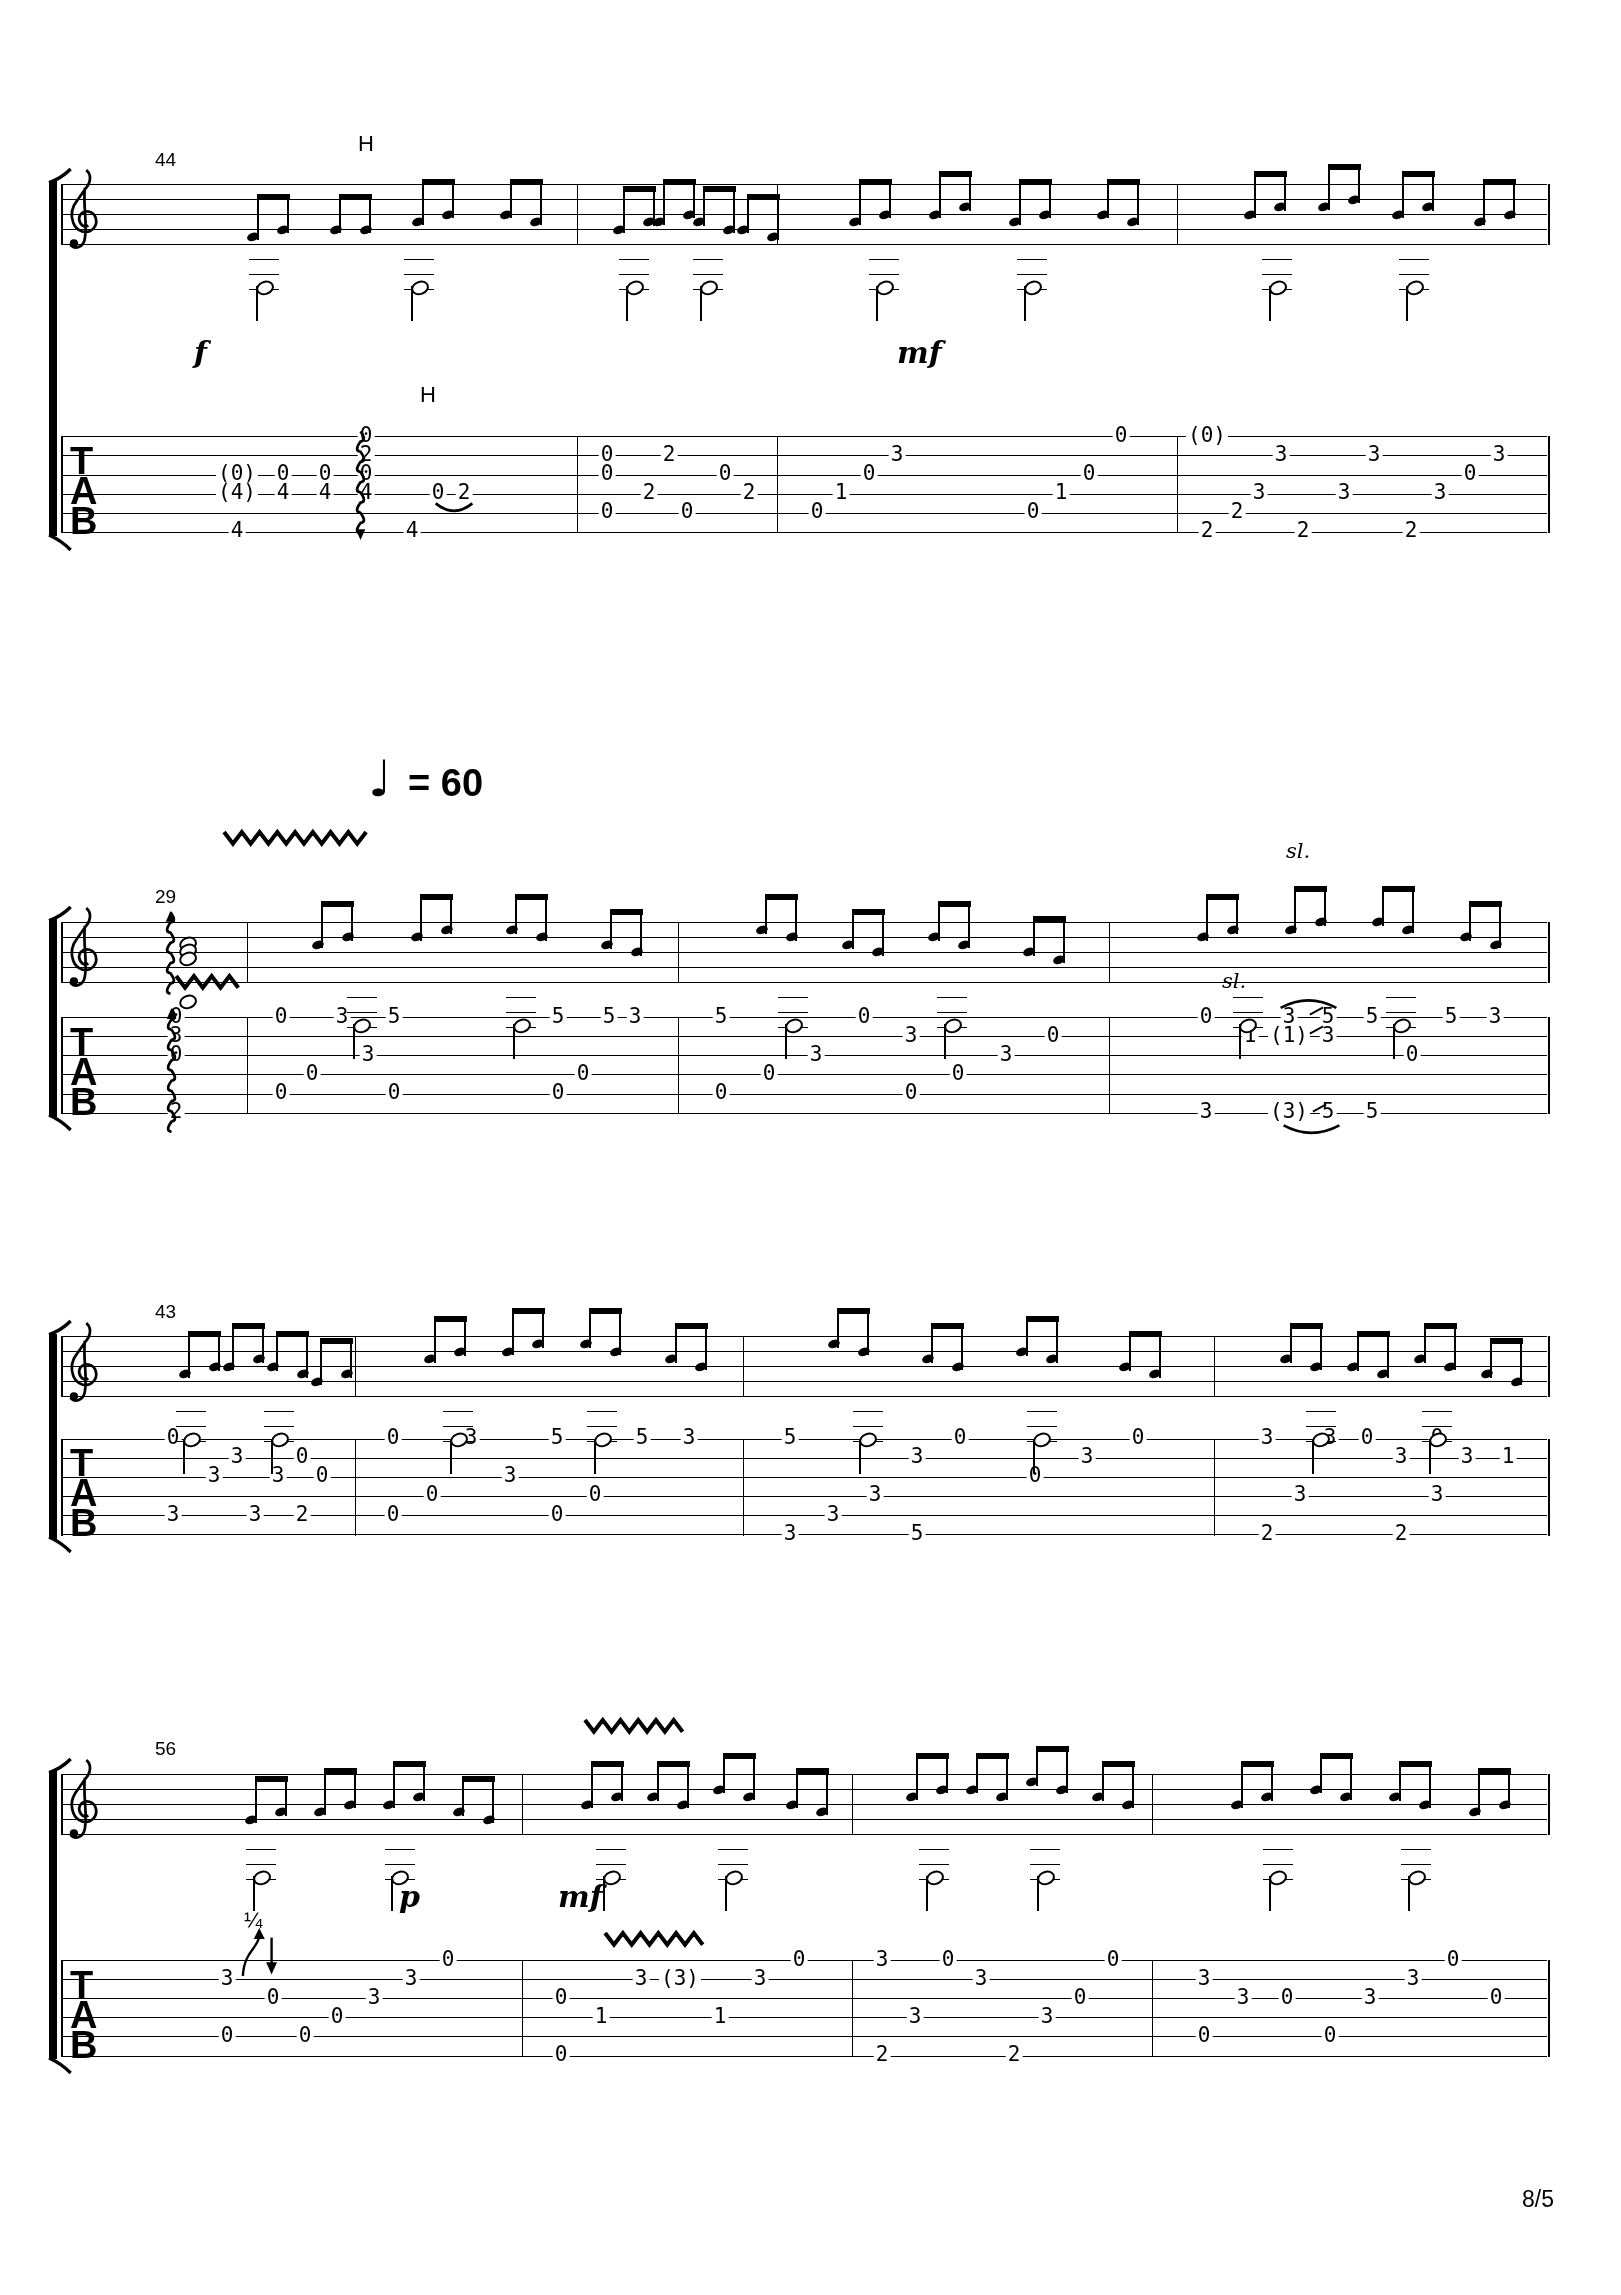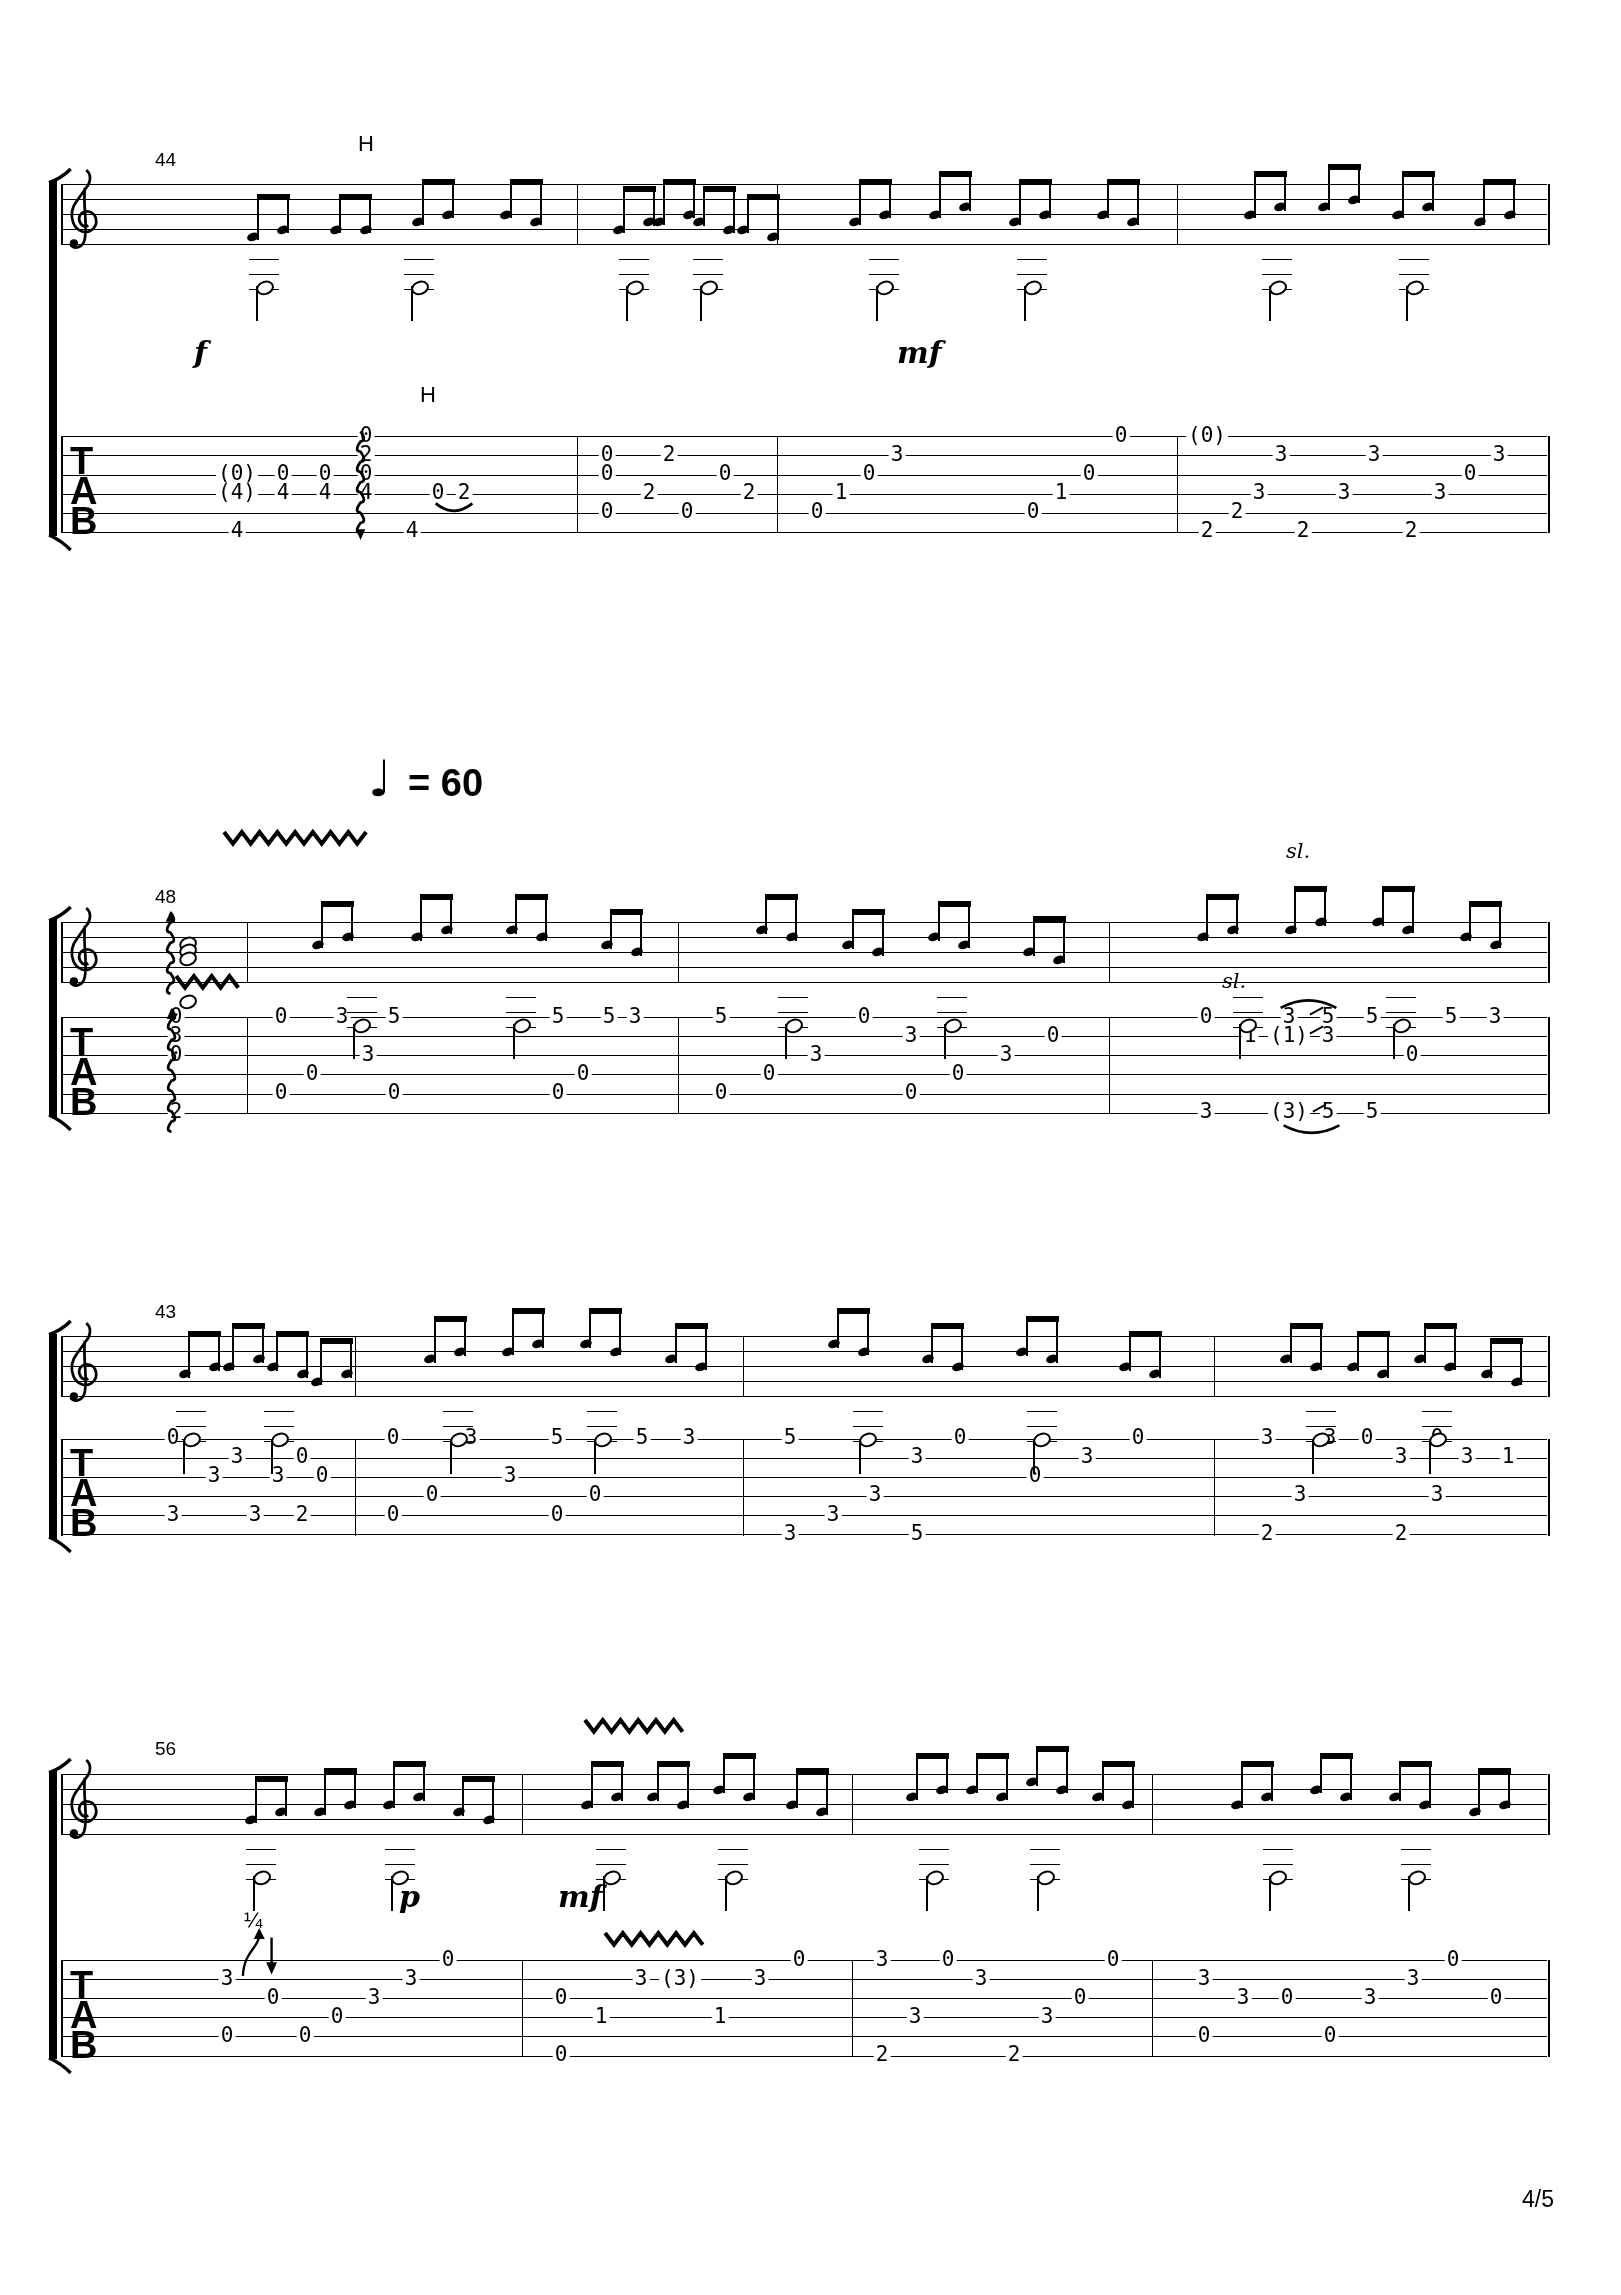--- a/index.html
+++ b/index.html
@@ -22,21 +22,21 @@
   .slide-mark{position:absolute;width:15px;height:2px;background:#000;transform:rotate(-28deg);}
   .tempo-glyph{position:absolute;font-family:"DejaVu Sans",sans-serif;font-size:50px;line-height:1;}
   .tempo-label{position:absolute;font-family:"Liberation Sans",sans-serif;font-weight:bold;font-size:38px;line-height:1;}
   .page-number{position:absolute;font:23px "Liberation Sans",sans-serif;}
   svg{position:absolute;overflow:visible;}
 </style>
 </head>
 <body>
 
 <div id="page">
-  <span class="page-number" style="left:1522px;top:2186px;position:absolute;">4/5</span>
+  <span class="page-number" style="left:1522px;top:2186px;position:absolute;">8/5</span>
 <div class="line" style="left: 61px; top: 184px; width: 1486px; height: 1.4px; position: absolute;"></div>
     <div class="line" style="left: 61px; top: 199px; width: 1486px; height: 1.4px; position: absolute;"></div>
     <div class="line" style="left: 61px; top: 214px; width: 1486px; height: 1.4px; position: absolute;"></div>
     <div class="line" style="left: 61px; top: 229px; width: 1486px; height: 1.4px; position: absolute;"></div>
     <div class="line" style="left: 61px; top: 244px; width: 1486px; height: 1.4px; position: absolute;"></div>
     <div class="line" style="left: 61px; top: 436px; width: 1486px; height: 1.4px; position: absolute;"></div>
     <div class="line" style="left: 61px; top: 455px; width: 1486px; height: 1.4px; position: absolute;"></div>
     <div class="line" style="left: 61px; top: 475px; width: 1486px; height: 1.4px; position: absolute;"></div>
     <div class="line" style="left: 61px; top: 494px; width: 1486px; height: 1.4px; position: absolute;"></div>
     <div class="line" style="left: 61px; top: 513px; width: 1486px; height: 1.4px; position: absolute;"></div>
@@ -249,21 +249,21 @@
     <div class="vline" style="left: 61px; top: 922px; width: 2px; height: 61px; position: absolute;"></div>
     <div class="vline" style="left: 61px; top: 1017px; width: 2px; height: 97px; position: absolute;"></div>
     <div class="vline" style="left: 247px; top: 922px; width: 1.4px; height: 61px; position: absolute;"></div>
     <div class="vline" style="left: 247px; top: 1017px; width: 1.4px; height: 97px; position: absolute;"></div>
     <div class="vline" style="left: 678px; top: 922px; width: 1.4px; height: 61px; position: absolute;"></div>
     <div class="vline" style="left: 678px; top: 1017px; width: 1.4px; height: 97px; position: absolute;"></div>
     <div class="vline" style="left: 1109px; top: 922px; width: 1.4px; height: 61px; position: absolute;"></div>
     <div class="vline" style="left: 1109px; top: 1017px; width: 1.4px; height: 97px; position: absolute;"></div>
     <div class="vline" style="left: 1548px; top: 922px; width: 2px; height: 61px; position: absolute;"></div>
     <div class="vline" style="left: 1548px; top: 1017px; width: 2px; height: 97px; position: absolute;"></div>
-    <span class="measure-num" style="left: 155px; top: 886px; position: absolute;">48</span>
+    <span class="measure-num" style="left: 155px; top: 886px; position: absolute;">29</span>
     <svg width="33" height="108" style="left: 67px; top: 904px;" viewBox="0 0 48 158">
       <path d="M28 6 C36 12 35 24 27 33 L15 50 C7 60 5 72 9 83 C14 96 29 101 38 92 C46 84 43 70 33 67 C24 64 16 71 18 80 C20 88 27 90 31 87 M26 32 C23 60 30 82 26 106 C24 119 11 123 5 115" fill="none" stroke="#000" stroke-width="4"></path>
       <circle cx="10" cy="113" r="6" fill="#000"></circle>
     </svg>
     <span class="tabletter" style="left: 70px; top: 1023px; position: absolute;">T</span>
     <span class="tabletter" style="left: 70px; top: 1053px; position: absolute;">A</span>
     <span class="tabletter" style="left: 70px; top: 1083px; position: absolute;">B</span>
     <span class="tabnum" style="left: 176px; top: 1018px; position: absolute;">0</span>
     <span class="tabnum" style="left: 176px; top: 1037px; position: absolute;">3</span>
     <span class="tabnum" style="left: 176px; top: 1056px; position: absolute;">0</span>

